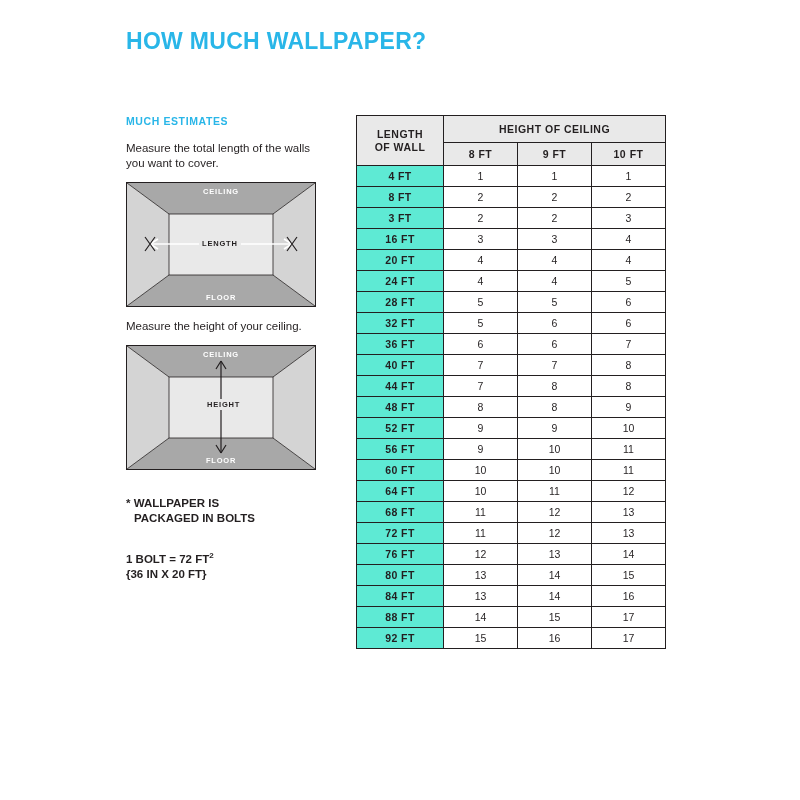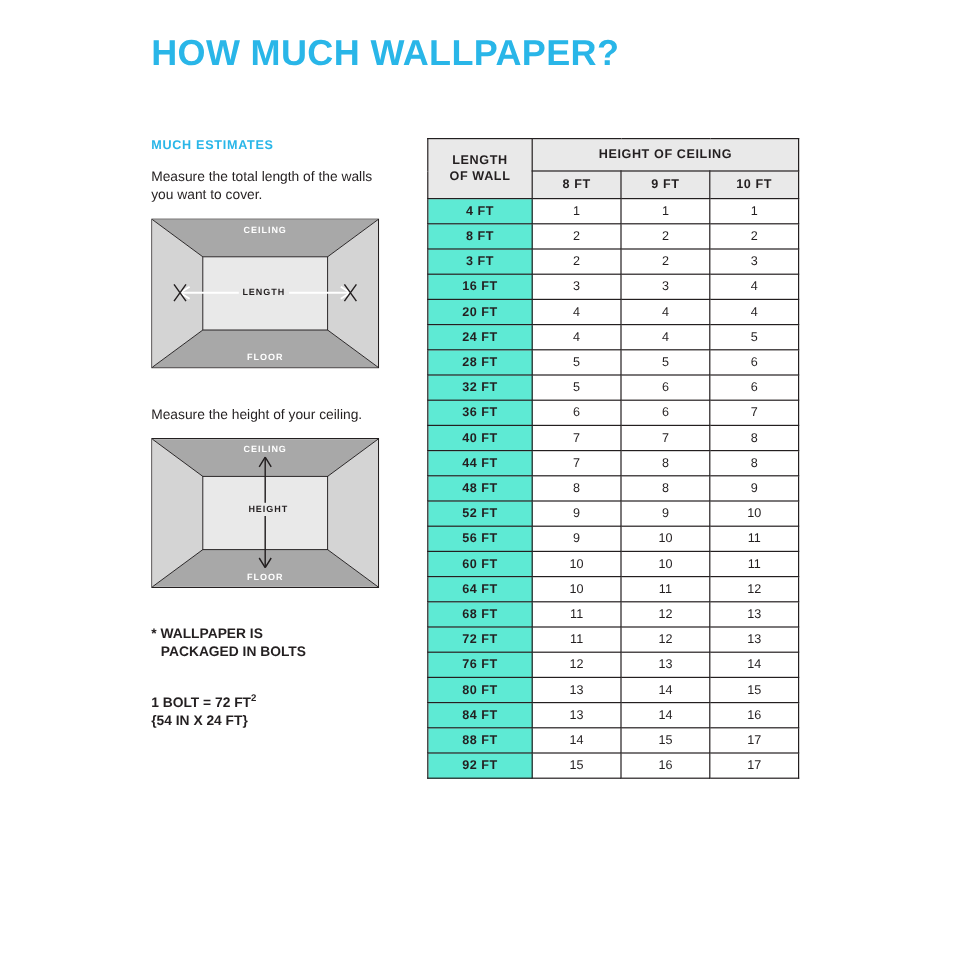--- a/index.html
+++ b/index.html
@@ -17,21 +17,21 @@
   .page {
     position: relative;
     width: 800px;
     height: 800px;
     box-sizing: border-box;
   }
   .main-title {
     position: absolute;
     left: 126px;
     top: 28px;
-    font-size: 30px;
+    font-size: 23px;
     font-weight: bold;
     color: #29b6e8;
     letter-spacing: 0.3px;
   }
 
   
   .left-col {
     position: absolute;
     left: 126px;
     top: 115px;
@@ -50,21 +50,21 @@
     color: #231f20;
     margin-bottom: 11px;
     max-width: 190px;
   }
 
   
   .room {
     position: relative;
     width: 190px;
     height: 125px;
-    margin-bottom: 32px;
+    margin-bottom: 12px;
   }
   .room svg { display: block; }
   .room-lbl {
     position: absolute;
     font-size: 7.5px;
     font-weight: bold;
     color: #ffffff;
     letter-spacing: 0.8px;
     width: 100%;
     text-align: center;
@@ -235,21 +235,21 @@
     </div>
 
 
     <div class="bold-note">
       <span>* WALLPAPER IS</span>
       <span class="indent">PACKAGED IN BOLTS</span>
     </div>
 
     <div class="bolt-eq">
       <span>1 BOLT = 72 FT</span><sup>2</sup><br>
-      <span>{54 IN X 24 FT}</span>
+      <span>{36 IN X 20 FT}</span>
     </div>
   </div>
 
   <div class="table-wrap">
     <table class="bolts">
       <thead>
         <tr>
           <th class="len-head" rowspan="2">
             <span>LENGTH</span><br>
             <span>OF WALL</span>

